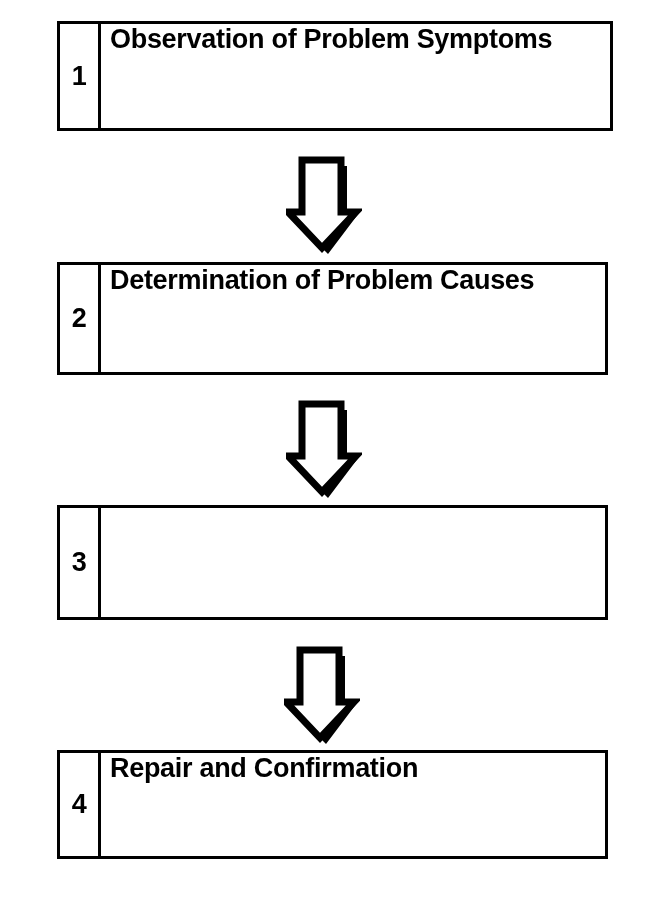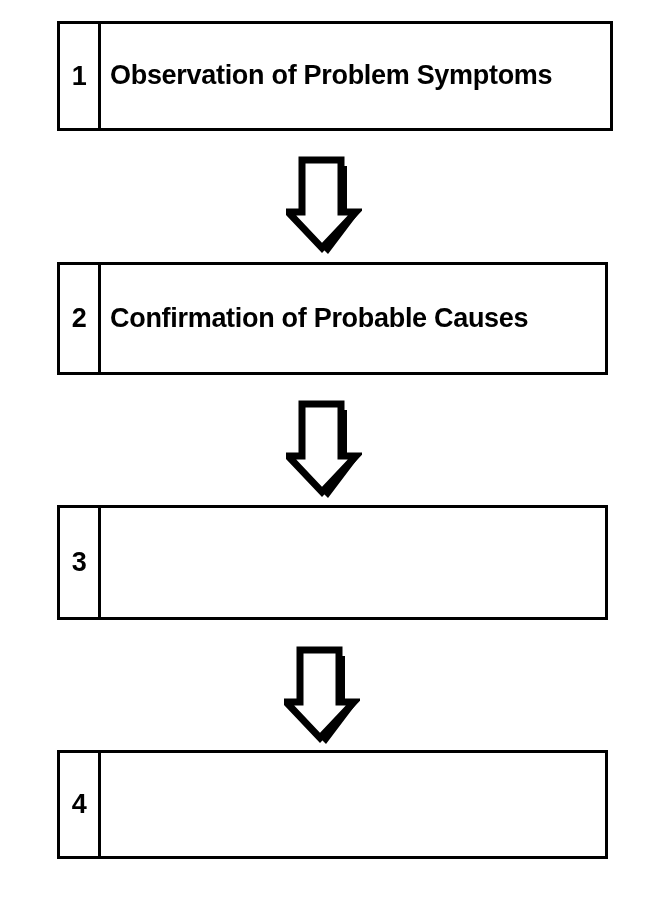--- a/index.html
+++ b/index.html
@@ -57,21 +57,20 @@
     font-size: 27px;
     font-weight: bold;
     color: #000000;
     line-height: 1;
     letter-spacing: -0.5px;
   }
 
   .step-text-cell {
     flex: 1 1 auto;
     display: flex;
-    align-items: center;
     padding-left: 9px;
     padding-right: 6px;
   }
   .step-text {
     font-size: 27px;
     font-weight: bold;
     color: #000000;
     line-height: 1.16;
     letter-spacing: -0.3px;
     white-space: pre-line;
@@ -116,21 +115,21 @@
 
       <polygon points="16,4 55,4 55,56 70,56 36,92 2,56 16,56" fill="#ffffff" stroke="#000000" stroke-width="7" stroke-linejoin="miter"></polygon>
     </svg>
   </div>
 
   <div class="step-box" id="box-2">
     <div class="step-number-cell">
       <span class="step-number">2</span>
     </div>
     <div class="step-text-cell">
-      <span class="step-text">Confirmation of Probable Causes</span>
+      <span class="step-text">Determination of Problem Causes</span>
     </div>
   </div>
 
   <div class="flow-arrow" id="arrow-2">
     <svg viewBox="0 0 76 98" xmlns="http://www.w3.org/2000/svg">
       <polygon points="22,10 61,10 61,53 76,53 42,98 24,80 51,80 51,62 22,62" fill="#000000"></polygon>
       <polygon points="16,4 55,4 55,56 70,56 36,92 2,56 16,56" fill="#ffffff" stroke="#000000" stroke-width="7" stroke-linejoin="miter"></polygon>
     </svg>
   </div>
 
@@ -144,15 +143,18 @@
     <svg viewBox="0 0 76 98" xmlns="http://www.w3.org/2000/svg">
       <polygon points="22,10 61,10 61,53 76,53 42,98 24,80 51,80 51,62 22,62" fill="#000000"></polygon>
       <polygon points="16,4 55,4 55,56 70,56 36,92 2,56 16,56" fill="#ffffff" stroke="#000000" stroke-width="7" stroke-linejoin="miter"></polygon>
     </svg>
   </div>
 
   <div class="step-box" id="box-4">
     <div class="step-number-cell">
       <span class="step-number">4</span>
     </div>
+    <div class="step-text-cell">
+      <span class="step-text">Repair and Confirmation</span>
+    </div>
   </div>
 
 </div>
 
 </body></html>

